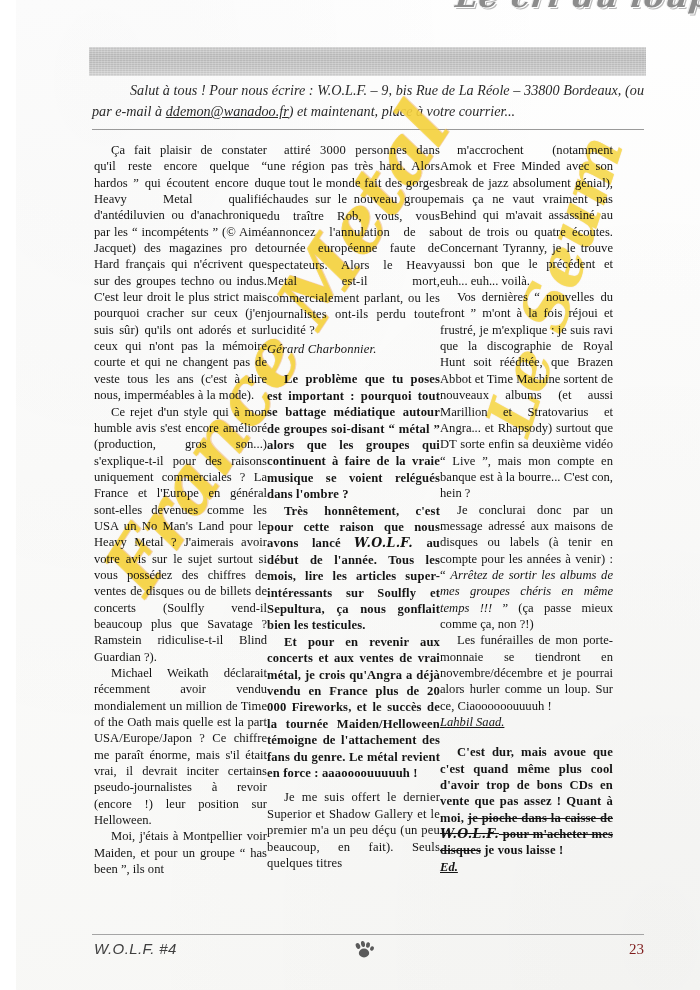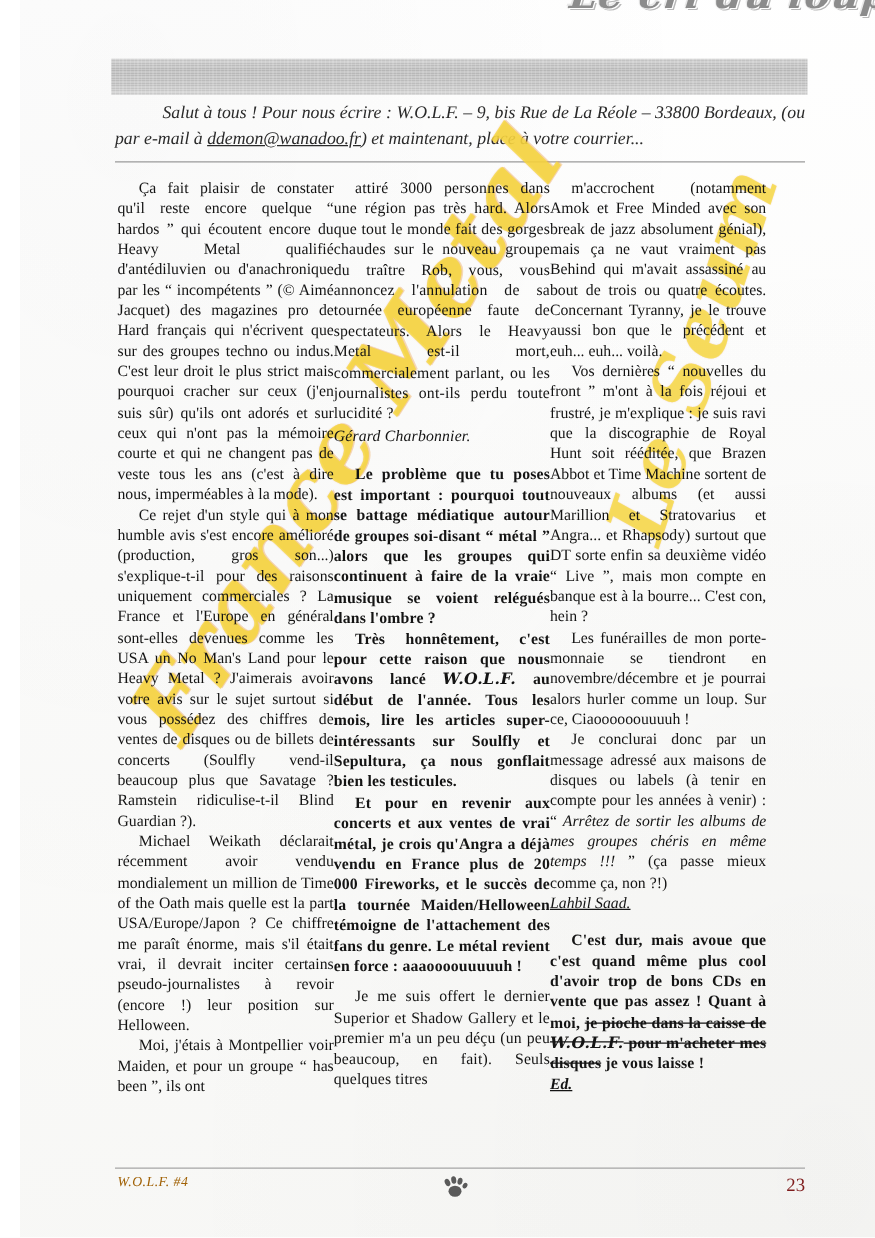--- a/index.html
+++ b/index.html
@@ -182,24 +182,24 @@
     left: 76px;
     top: 934px;
     width: 552px;
     height: 1px;
     background: #a5a5a5;
   }
   .foot-left {
     position: absolute;
     left: 78px;
     top: 940px;
-    font-family: Liberation Serif, serif;
-    font-style: italic;
-    font-size: 11px;
-    color: #a16207;
+    font-family: Liberation Sans, sans-serif;
+    font-style: italic;
+    font-size: 15px;
+    color: #404040;
     letter-spacing: .4px;
   }
   .foot-logo {
     position: absolute;
     left: 335px;
     top: 940px;
     width: 26px;
     height: 20px;
     color: #5a5a5a;
   }
@@ -247,22 +247,22 @@
       <p>Le problème que tu poses est important : pourquoi tout se battage médiatique autour de groupes soi-disant “ métal ” alors que les groupes qui continuent à faire de la vraie musique se voient relégués dans l'ombre ?</p>
       <p><span>Très honnêtement, c'est pour cette raison que nous avons lancé </span><span class="wolf">W.O.L.F.</span><span> au début de l'année. Tous les mois, lire les articles super-intéressants sur Soulfly et Sepultura, ça nous gonflait bien les testicules.</span></p>
       <p>Et pour en revenir aux concerts et aux ventes de vrai métal, je crois qu'Angra a déjà vendu en France plus de 20 000 Fireworks, et le succès de la tournée Maiden/Helloween témoigne de l'attachement des fans du genre. Le métal revient en force : aaaoooouuuuuh !</p>
       <div class="gap-sm"></div>
       <p style="font-weight:normal">Je me suis offert le dernier Superior et Shadow Gallery et le premier m'a un peu déçu (un peu beaucoup, en fait). Seuls quelques titres</p>
     </div>
 
     <div class="col col-3">
       <p>m'accrochent (notamment Amok et Free Minded avec son break de jazz absolument génial), mais ça ne vaut vraiment pas Behind qui m'avait assassiné au bout de trois ou quatre écoutes. Concernant Tyranny, je le trouve aussi bon que le précédent et euh... euh... voilà.</p>
       <p>Vos dernières “ nouvelles du front ” m'ont à la fois réjoui et frustré, je m'explique : je suis ravi que la discographie de Royal Hunt soit rééditée, que Brazen Abbot et Time Machine sortent de nouveaux albums (et aussi Marillion et Stratovarius et Angra... et Rhapsody) surtout que DT sorte enfin sa deuxième vidéo “ Live ”, mais mon compte en banque est à la bourre... C'est con, hein ?</p>
+      <p><span>Je conclurai donc par un message adressé aux maisons de disques ou labels (à tenir en compte pour les années à venir) : “ </span><em>Arrêtez de sortir les albums de mes groupes chéris en même temps !!!</em><span> ” (ça passe mieux comme ça, non ?!)</span></p>
       <p>Les funérailles de mon porte-monnaie se tiendront en novembre/décembre et je pourrai alors hurler comme un loup. Sur ce, Ciaoooooouuuuh !</p>
-      <p><span>Je conclurai donc par un message adressé aux maisons de disques ou labels (à tenir en compte pour les années à venir) : “ </span><em>Arrêtez de sortir les albums de mes groupes chéris en même temps !!!</em><span> ” (ça passe mieux comme ça, non ?!)</span></p>
       <p class="sig-b">Lahbil Saad.</p>
       <div class="gap"></div>
       <p style="font-weight:bold;letter-spacing:.15px"><span>C'est dur, mais avoue que c'est quand même plus cool d'avoir trop de bons CDs en vente que pas assez ! Quant à moi, </span><span class="strike">je pioche dans la caisse de </span><span class="strike wolf">W.O.L.F.</span><span class="strike"> pour m'acheter mes disques</span><span> je vous laisse !</span></p>
       <p class="sig-b" style="font-weight:bold">Ed.</p>
     </div>
   </div>
 
   <div class="foot-rule"></div>
   <div class="foot-left">W.O.L.F. #4</div>
   <div class="foot-logo">

